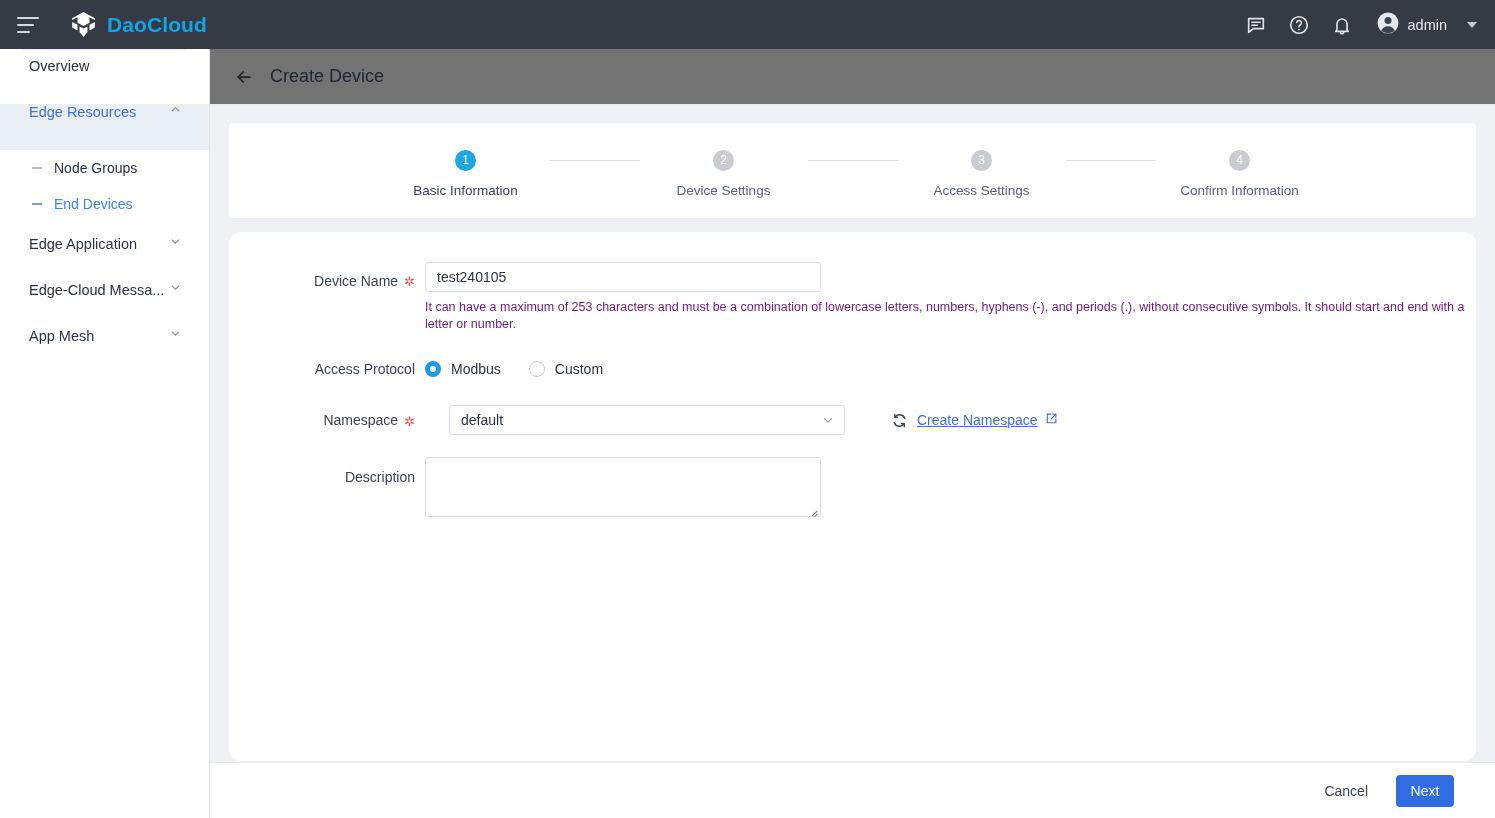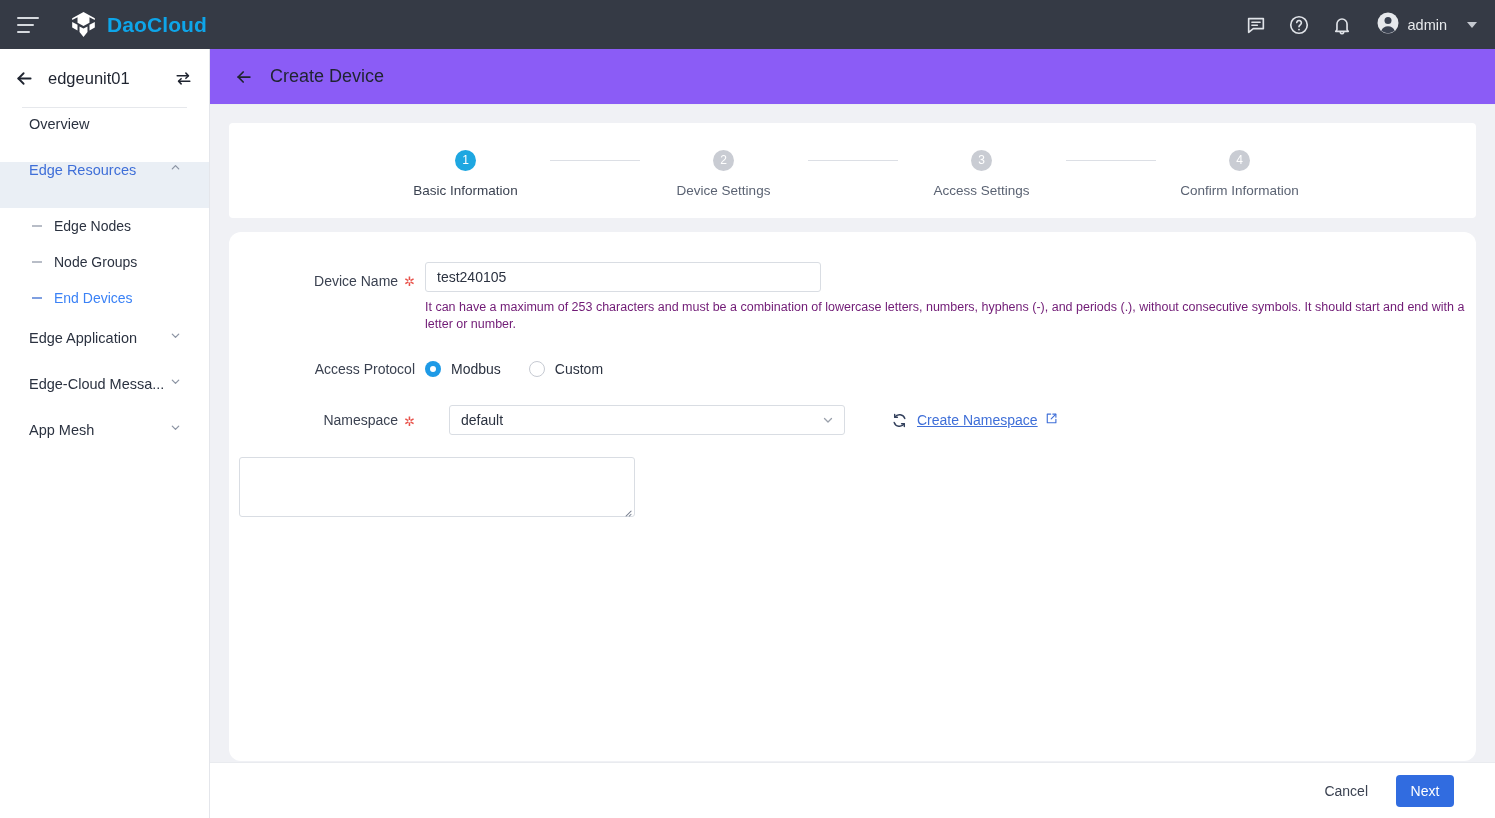--- a/index.html
+++ b/index.html
@@ -135,21 +135,21 @@
 
   
   .main {
     position: absolute;
     top: 49px; left: 210px;
     width: 1285px; height: 769px;
     background: #f0f1f5;
   }
   .page-head {
     height: 56px;
-    background: #8b5cf6;
+    background: #737373;
     display: flex; align-items: center;
     padding-left: 24px;
     border-bottom: 1px solid #eceef2;
   }
   .page-head .back-arrow { margin-right: 16px; }
   .page-title { font-size: 18px; color: #1f2430; }
 
   .scroll-area {
     height: 713px;
     position: relative;
@@ -416,59 +416,38 @@
       </span>
       <span class="user-name">admin</span>
       <span class="caret-down"></span>
     </div>
 
   </div>
 </div>
 
 <div class="sidebar">
 
-  <div class="side-head">
-    <span class="back-arrow">
-      <svg width="21" height="21" viewBox="0 0 24 24" fill="none" stroke="#1f2430" stroke-width="2.1" stroke-linecap="round" stroke-linejoin="round">
-        <path d="M19 12H5"></path>
-          <path d="M11 6l-6 6 6 6"></path>
-      </svg>
-    </span>
-    <span class="side-title">edgeunit01</span>
-    <span class="swap-icon">
-      <svg width="19" height="19" viewBox="0 0 24 24" fill="none" stroke="#1f2430" stroke-width="1.9" stroke-linecap="round" stroke-linejoin="round">
-        <path d="M4 8.5h14"></path>
-          <path d="M15 5.2l3.3 3.3L15 11.8"></path>
-        <path d="M20 15.5H6"></path>
-          <path d="M9 12.2l-3.3 3.3L9 18.8"></path>
-      </svg>
-    </span>
-  </div>
 
   <div class="side-divider"></div>
 
   <div class="nav">
 
     <div class="nav-item">
       <span>Overview</span>
     </div>
 
     <div class="nav-item active-group">
       <span>Edge Resources</span>
       <span class="nav-chev">
         <svg width="11" height="11" viewBox="0 0 12 12" fill="none" stroke="#8c94a3" stroke-width="1.4" stroke-linecap="round" stroke-linejoin="round">
           <path d="M2.5 7.5L6 4l3.5 3.5"></path>
         </svg>
       </span>
     </div>
 
-    <div class="sub-item">
-      <span class="sub-dash"></span>
-      <span>Edge Nodes</span>
-    </div>
 
     <div class="sub-item">
       <span class="sub-dash"></span>
       <span>Node Groups</span>
     </div>
 
     <div class="sub-item active">
       <span class="sub-dash"></span>
       <span>End Devices</span>
     </div>
@@ -608,20 +587,23 @@
                 <path d="M7 2.6H2.8v10.6h10.6V9"></path>
                 <path d="M9.6 2.6h3.8v3.8"></path>
                 <path d="M13.1 2.9L7.6 8.4"></path>
               </svg>
             </span>
           </span>
         </div>
       </div>
 
       <div class="form-row desc-row">
+        <div class="form-label">
+          <span>Description</span>
+        </div>
         <div class="form-control">
           <div class="textarea">
             <span class="resize-grip">
               <svg width="11" height="11" viewBox="0 0 12 12" fill="none" stroke="#7b8292" stroke-width="1.1" stroke-linecap="round">
                 <path d="M11 5.5L5.5 11"></path>
                   <path d="M11 9L9 11"></path>
               </svg>
             </span>
           </div>
         </div>

